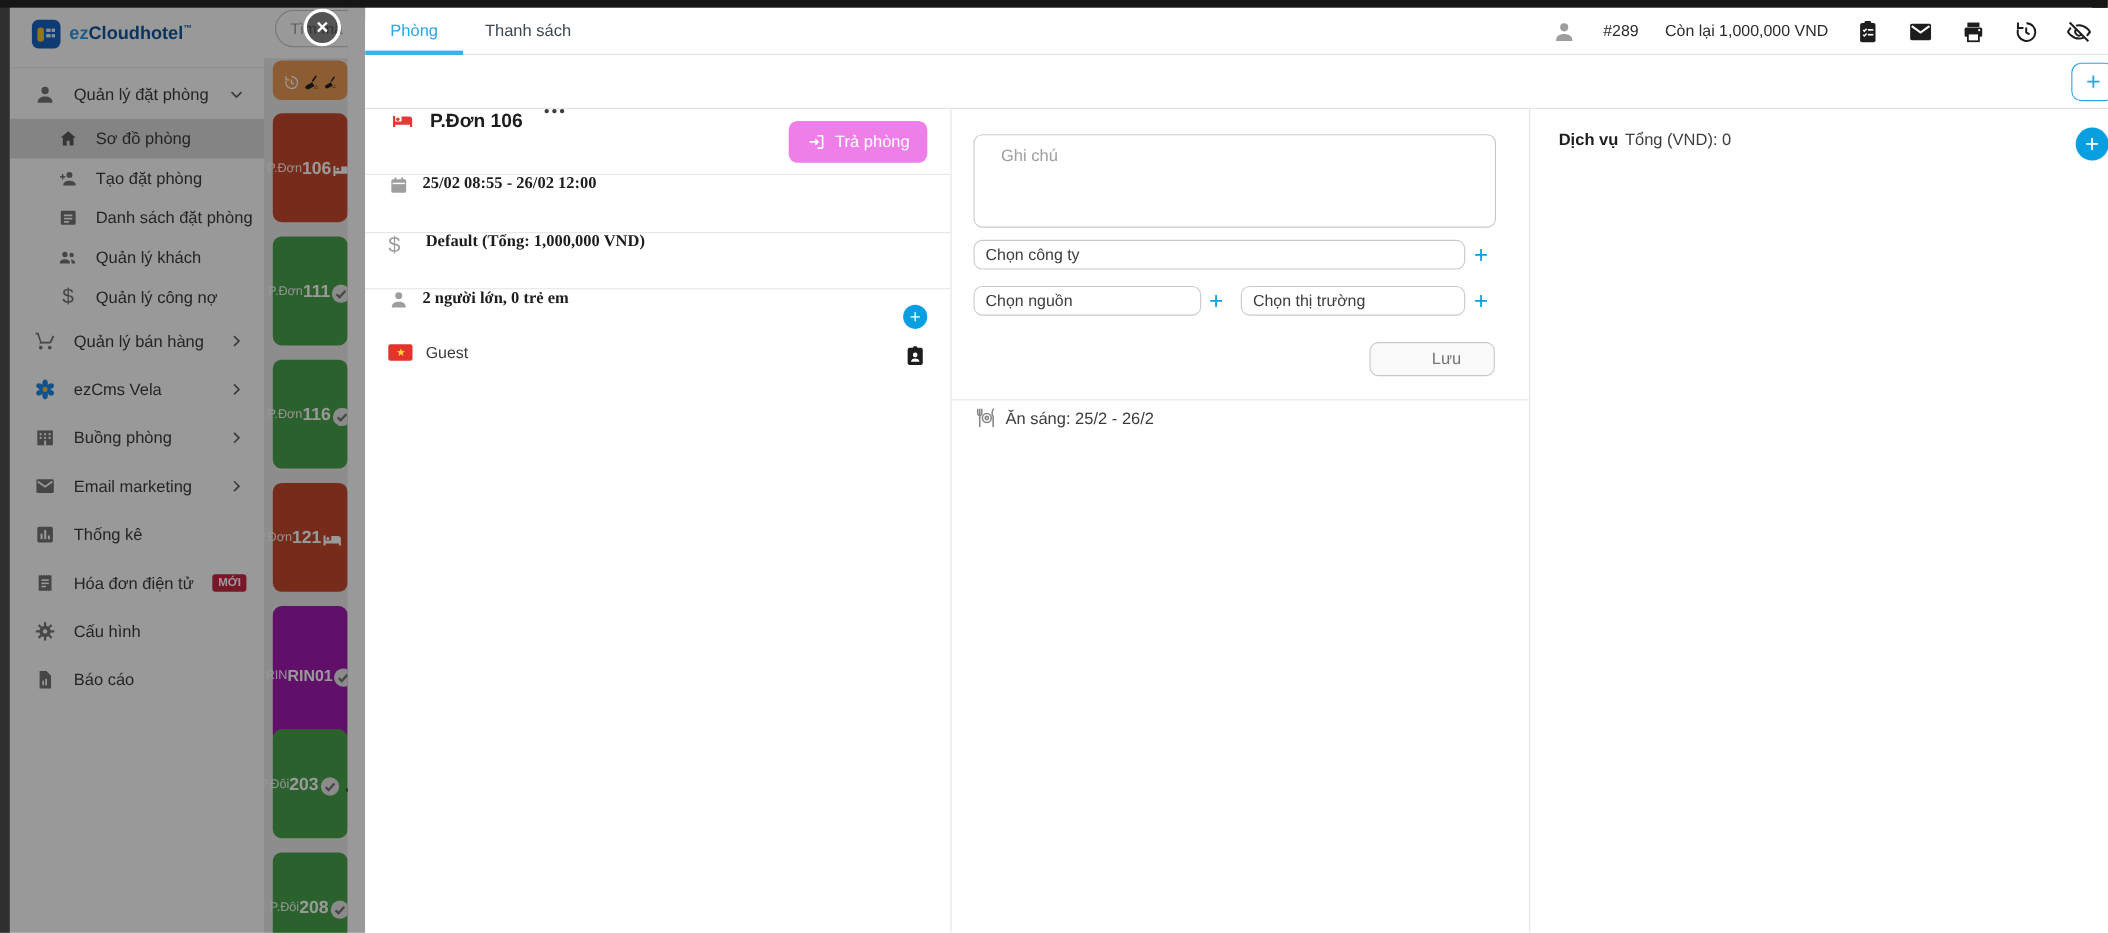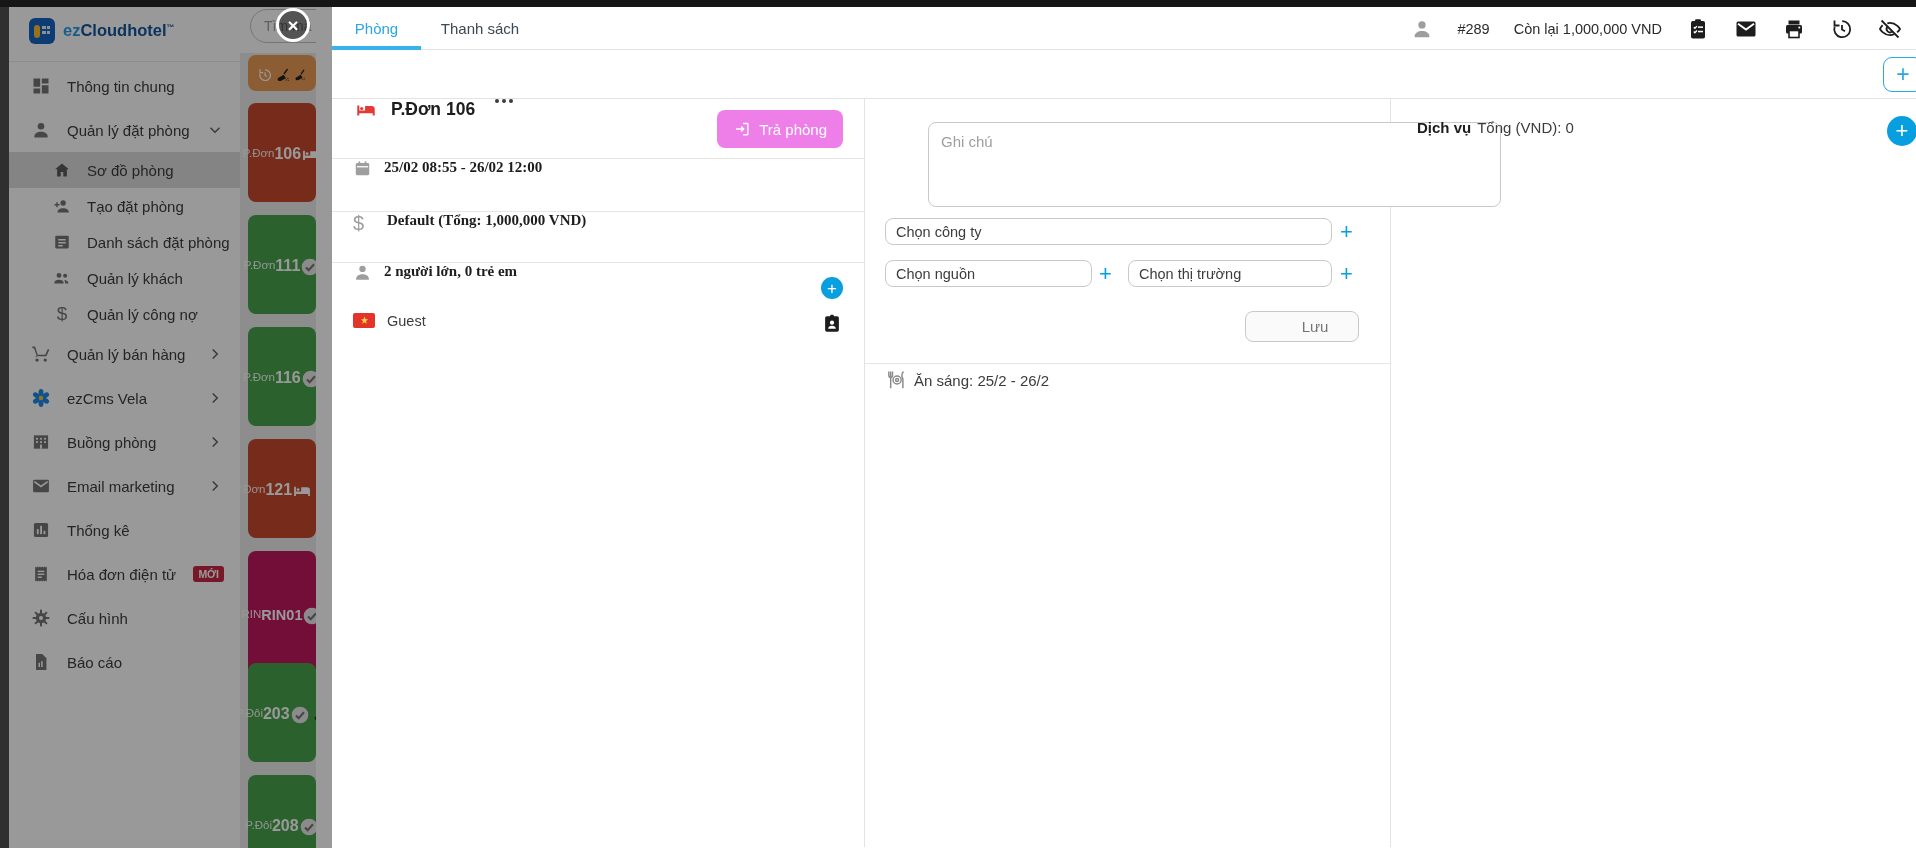--- a/index.html
+++ b/index.html
@@ -74,21 +74,21 @@
   .r-guest { height:45px; }
   .bold-val { font-size:15px; font-weight:700; color:#1d1d1d;font-family:Liberation Serif, serif; }
   .reg-val { font-size:14.5px; color:#3c3c3c; }
   .dollar-row { font-size:20px; color:#9e9e9e; width:22px; text-align:center; }
   .plus-circle { position:absolute; right:21px; width:22px; height:22px; border-radius:50%; background:#089fe0; color:#fff; font-size:17px; display:flex; align-items:center; justify-content:center; cursor:pointer; line-height:1; }
   .flagvn { width:22px; height:15px; background:#e3342c; border-radius:2px; display:flex; align-items:center; justify-content:center; }
   .badge-ic { position:absolute; right:21px; width:22px; height:22px; color:#1d1d1d; cursor:pointer; }
 
   
   .col-mid { width:526px; border-right:1px solid #e3e3e3; position:relative; }
-  .note-area { position:absolute; left:20px; top:23px; width:573px; height:85px; border:1px solid #c9c9c9; border-radius:8px; padding:10px 12px; font-size:15px; color:#424242; font-family:inherit; resize:none; outline:none;margin-left:43px; }
+  .note-area { position:absolute; left:20px; top:23px; width:475px; height:85px; border:1px solid #c9c9c9; border-radius:8px; padding:10px 24px; font-size:15px; color:#424242; font-family:inherit; resize:none; outline:none; }
   .note-area::placeholder { color:#9e9e9e; }
   .sel { position:absolute; height:27px; border:1px solid #c9c9c9; border-radius:8px; background:#fff; display:flex; align-items:center; padding-left:10px; font-size:14.5px; color:#3c3c3c; cursor:pointer; }
   .sel-plus { position:absolute; color:#089fe0; font-size:22px; font-weight:500; cursor:pointer; line-height:1; }
   .btn-save { position:absolute; left:380px; top:212px; width:114px; height:31px; background:#fafafa; border:1px solid #c9c9c9; border-radius:8px; color:#757575; font-size:15px; display:flex; align-items:center; justify-content:center; cursor:pointer;padding-left:26px; }
   .mid-div { position:absolute; left:0; top:264px; width:100%; height:1px; background:#e6e6e6; }
   .bfast { position:absolute; left:20px; top:270px; display:flex; align-items:center; gap:7px; color:#8a8a8a; }
   .bfast .txt { font-size:15px; color:#3c3c3c; }
 
   
   .col-right { flex:1; position:relative; }
@@ -293,28 +293,20 @@
         <span class="d" style="left:17.5px;top:8px"></span>
       <span class="d" style="left:13px;top:13px"></span>
         <span class="d" style="left:17.5px;top:13px"></span>
     </div>
     <div class="logo-text"><span class="ez">ez</span><span>Cloudhotel</span><sup>™</sup></div>
   </div>
   <nav>
     <div class="nav-row">
         <span class="nav-ico">
           <svg class="ic" width="20" height="20" fill="currentColor">
-            <use href="#i-dash"></use>
-          </svg>
-        </span>
-        <span class="nav-label">Thông tin chung</span>
-      </div>
-    <div class="nav-row">
-        <span class="nav-ico">
-          <svg class="ic" width="20" height="20" fill="currentColor">
             <use href="#i-person"></use>
           </svg>
         </span>
         <span class="nav-label">Quản lý đặt phòng</span>
         <span class="nav-chev">
           <svg class="ic" width="18" height="18">
             <use href="#i-chevd"></use>
           </svg>
         </span>
       </div>
@@ -509,21 +501,21 @@
             <use href="#i-bed"></use>
           </svg>
         </span>
         <span>
           <svg class="ic" width="15" height="15">
             <use href="#i-broom"></use>
           </svg>
         </span>
       </div>
   </div>
-  <div class="card" style="top:551px;height:125px;background:#be185d">
+  <div class="card" style="top:551px;height:125px;background:#a21caf">
     <div class="lab">RIN</div>
     <div class="num" style="font-size:14.5px">RIN01</div>
     <div class="icons">
         <span>
           <svg class="ic" width="20" height="20">
             <use href="#i-checkc"></use>
           </svg>
         </span>
       </div>
   </div>

